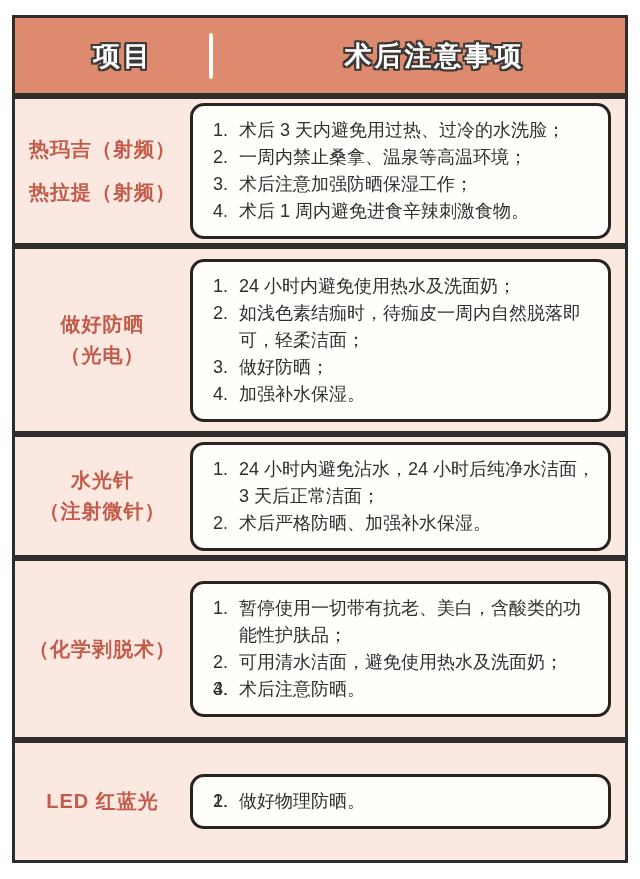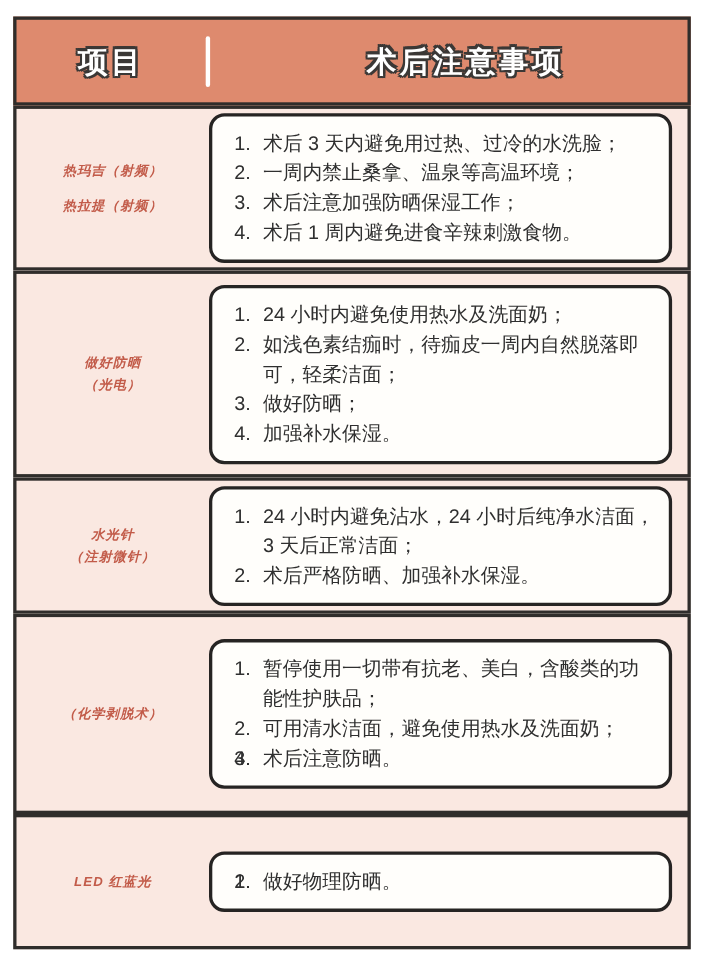--- a/index.html
+++ b/index.html
@@ -49,21 +49,21 @@
     font-weight:bold;
     font-size:27px;
     letter-spacing:3px;
     text-align:center;
     text-shadow:
       -2px -2px 0 var(--c-outline), 2px -2px 0 var(--c-outline),
       -2px  2px 0 var(--c-outline), 2px  2px 0 var(--c-outline),
       -2px  0   0 var(--c-outline), 2px  0   0 var(--c-outline),
        0   -2px 0 var(--c-outline), 0    2px 0 var(--c-outline);
   }
-  .header-col1{width:172px;flex:0 0 172px;}
+  .header-col1{width:172px;flex:0 0 172px;margin-left:22px;}
   .header-divider{
     width:4px;
     height:46px;
     background:var(--c-divider);
     border-radius:2px;
     flex:0 0 4px;
   }
   .header-col2{flex:1;padding-left:31px;}
   
   .row{
@@ -80,25 +80,24 @@
     display:flex;
     flex-direction:column;
     align-items:center;
     justify-content:center;
     text-align:center;
     padding:0 6px;
   }
   .label-line{
     color:var(--c-label);
     font-weight:bold;
-    font-size:12px;
+    font-size:20px;
     letter-spacing:1px;
     line-height:1.35;
     white-space:nowrap;
-    font-style:italic;
   }
   .label-line + .label-line{margin-top:4px;}
   .gap-wide .label-line + .label-line{margin-top:16px;}
   .note-box{
     flex:1;
     background:var(--c-box-bg);
     border:3px solid var(--c-box-border);
     border-radius:14px;
     margin-right:14px;
     padding:11px 12px 11px 20px;

